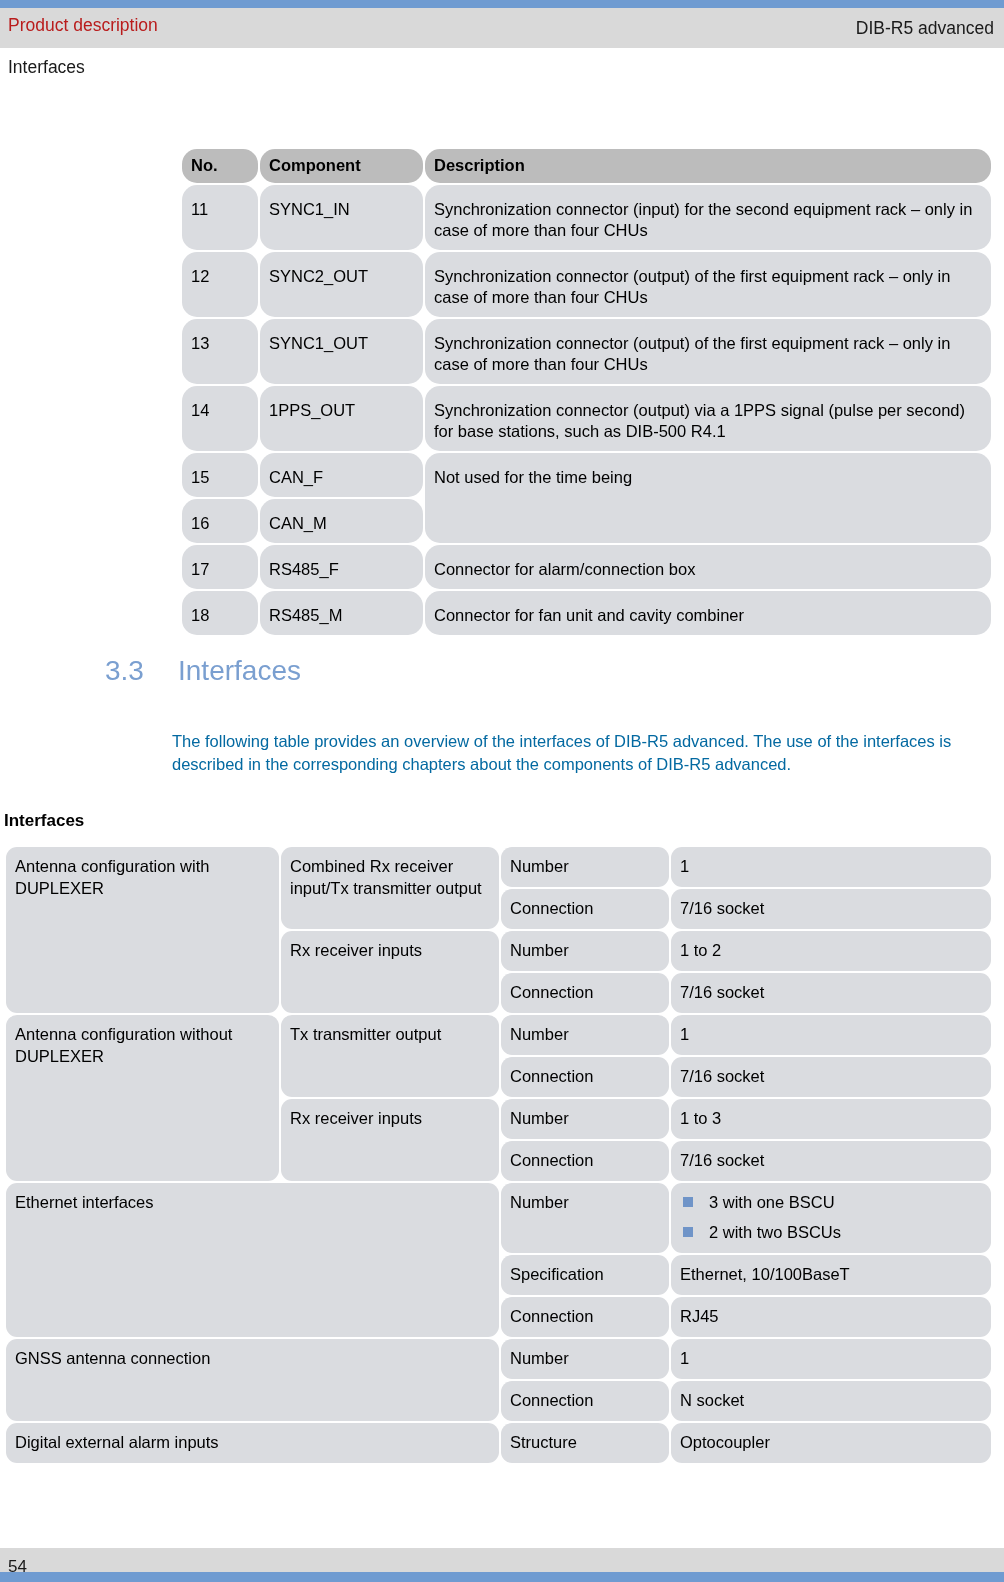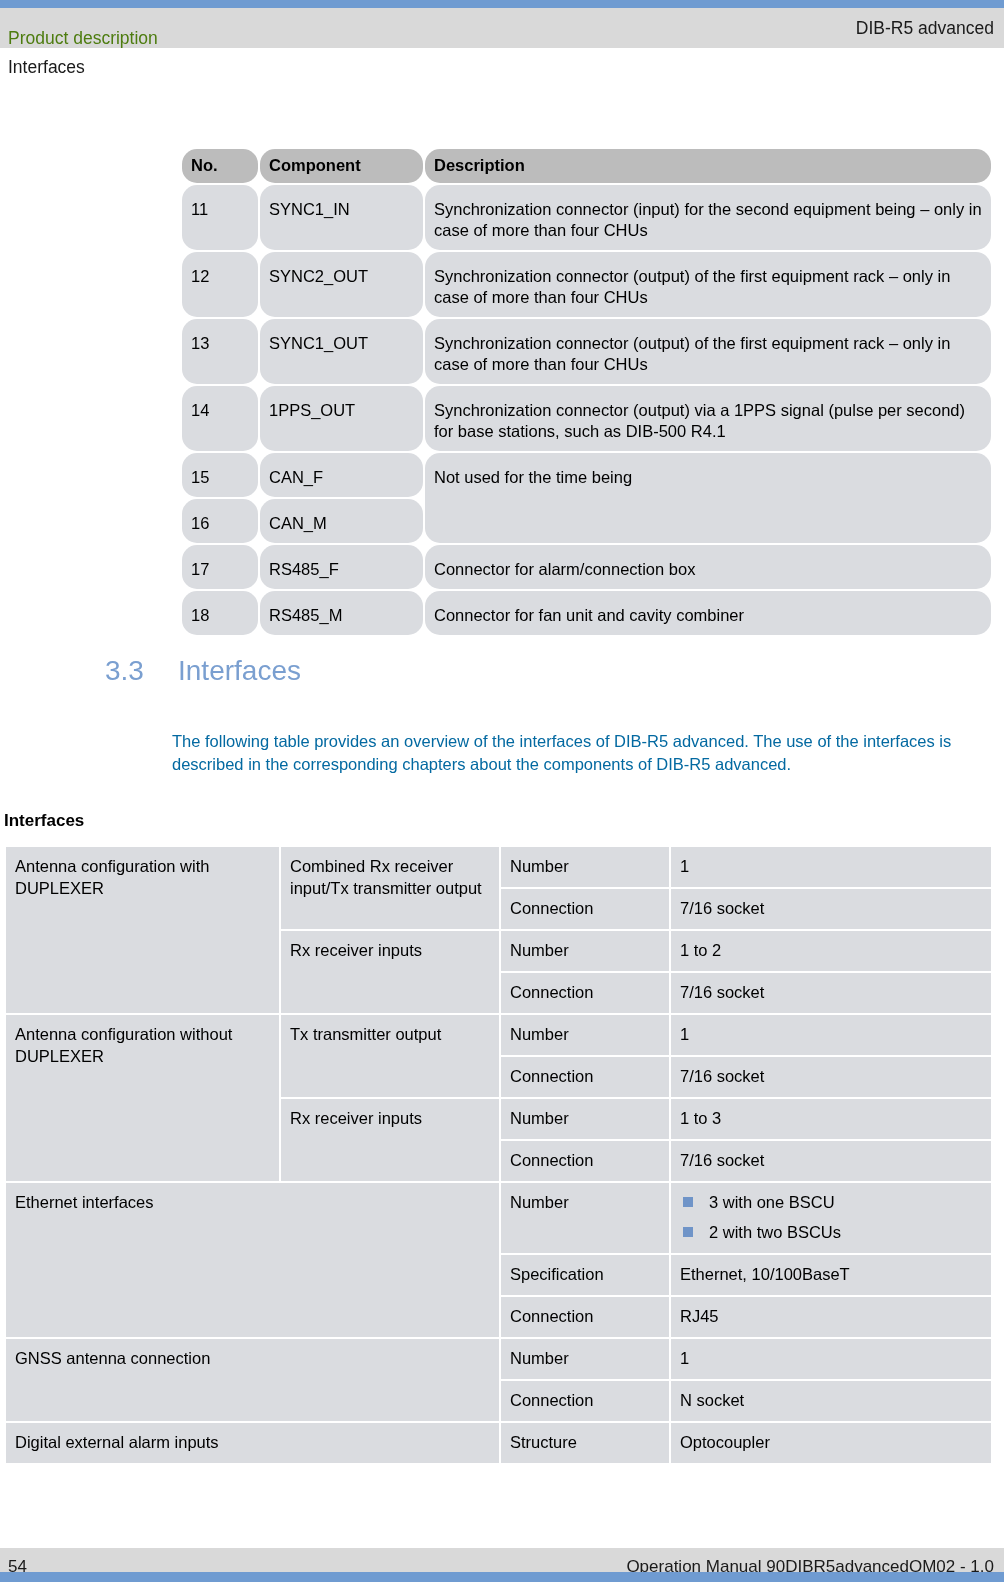--- a/index.html
+++ b/index.html
@@ -27,24 +27,24 @@
   .header-band {
     position: absolute;
     top: 8px; left: 0;
     width: 1004px;
     height: 40px;
     background: #d9d9d9;
   }
   .header-band .hdr-left {
     position: absolute;
     left: 8px;
-    top: 19px;
+    top: 6px;
     font-size: 17.5px;
     line-height: 22px;
-    color: #4d7c0f;
+    color: #b91c1c;
   }
   .header-band .hdr-right {
     position: absolute;
     right: 10px;
     top: 9px;
     font-size: 17.5px;
     line-height: 22px;
     color: #1a1a1a;
     text-align: left;
   }
@@ -130,20 +130,21 @@
     border-spacing: 2px 2px;
     font-size: 16.5px;
     line-height: 22px;
   }
   .table2 td {
     background: #dadce0;
     padding: 8px 9px 10px 9px;
     vertical-align: top;
     text-align: left;
     font-weight: normal;
+    border-radius: 11px;
   }
   .table2 .w1 { width: 255px; }
   .table2 .w2 { width: 200px; }
   .table2 .w3 { width: 150px; }
   .table2 .w4 { width: auto; }
 
   .bullet-list {
     margin: 0;
     padding: 0;
     list-style: none;
@@ -215,21 +216,21 @@
     <tr>
       <th class="c-no">No.</th>
       <th class="c-comp">Component</th>
       <th class="c-desc">Description</th>
     </tr>
   </thead>
   <tbody>
     <tr>
       <td>11</td>
       <td>SYNC1_IN</td>
-      <td>Synchronization connector (input) for the second equipment being – only in case of more than four CHUs</td>
+      <td>Synchronization connector (input) for the second equipment rack – only in case of more than four CHUs</td>
     </tr>
     <tr>
       <td>12</td>
       <td>SYNC2_OUT</td>
       <td>Synchronization connector (output) of the first equipment rack – only in case of more than four CHUs</td>
     </tr>
     <tr>
       <td>13</td>
       <td>SYNC1_OUT</td>
       <td>Synchronization connector (output) of the first equipment rack – only in case of more than four CHUs</td>
@@ -349,15 +350,14 @@
     <tr>
       <td colspan="2">Digital external alarm inputs</td>
       <td>Structure</td>
       <td>Optocoupler</td>
     </tr>
   </tbody>
 </table>
 
 <div class="footer-band">
   <span class="ft-left">54</span>
-  <span class="ft-right">Operation Manual 90DIBR5advancedOM02 - 1.0</span>
 </div>
 <div class="bottom-rule"></div>
 
 </body></html>

